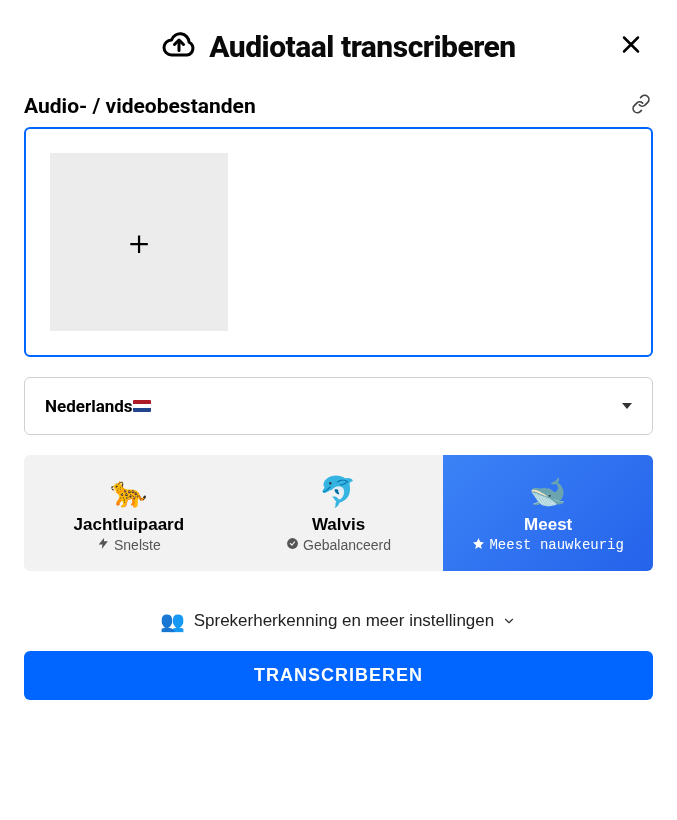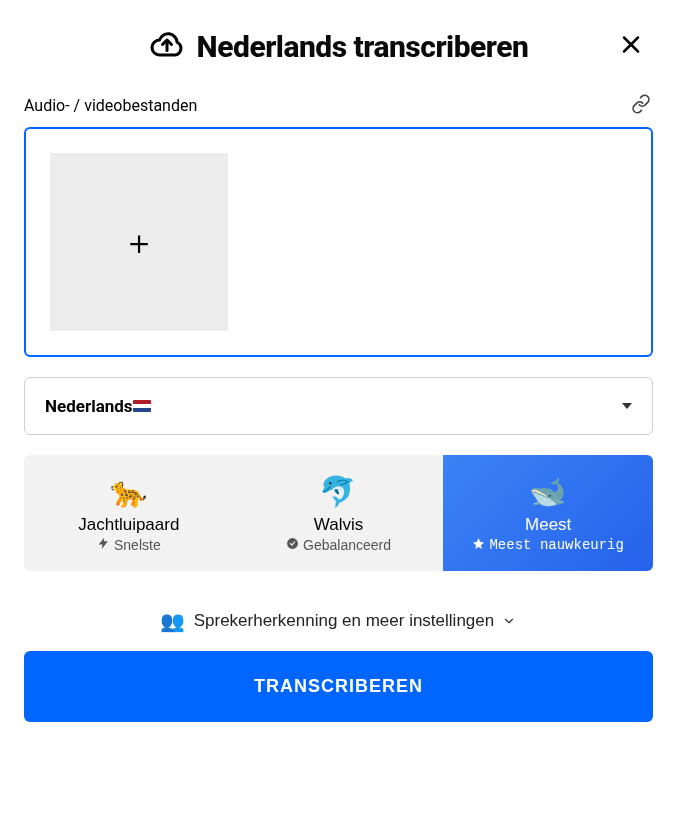--- a/index.html
+++ b/index.html
@@ -50,22 +50,22 @@
     .section {
       margin-bottom: 20px;
     }
     .section-label-row {
       display: flex;
       align-items: center;
       justify-content: space-between;
       margin-bottom: 8px;
     }
     .section-label {
-      font-size: 16px;
-      font-weight: 400;
+      font-size: 21px;
+      font-weight: 700;
       color: #000;
     }
     .link-icon-btn {
       background: none;
       border: none;
       cursor: pointer;
       padding: 2px;
     }
     .dropzone {
       border: 2px solid #0066ff;
@@ -142,21 +142,21 @@
     }
     .mode-card.selected {
       background: linear-gradient(135deg, #3b82f6 0%, #2563eb 100%);
     }
     .mode-emoji {
       font-size: 30px;
       line-height: 1.4;
     }
     .mode-name {
       font-size: 17px;
-      font-weight: 400;
+      font-weight: 700;
       color: #000;
       text-align: right;
     }
     .mode-card.selected .mode-name {
       color: #fff;
     }
     .mode-tag {
       font-size: 14px;
       color: #555;
       display: flex;
@@ -187,42 +187,42 @@
     }
     .chevron-small {
       display: inline-flex;
     }
     .submit-btn {
       width: 100%;
       background: #0066ff;
       color: #fff;
       border: none;
       border-radius: 6px;
-      padding: 25px;
+      padding: 14px;
       font-size: 18px;
       font-weight: 800;
       letter-spacing: 1px;
       cursor: pointer;
     }
   </style>
 </head>
 <body>
 
 
 
 <div class="header">
   <div class="header-title-wrap">
     <span class="cloud-icon-wrap">
       <svg width="36" height="36" viewBox="0 0 24 24" fill="none" stroke="#000" stroke-width="2" stroke-linecap="round" stroke-linejoin="round">
         <path d="M7 18a5 5 0 0 1 0-10 6 6 0 0 1 11.7 1.5A4.5 4.5 0 0 1 17.5 18H7z"></path>
         <path d="M12 15V9"></path>
         <path d="M9 11l3-3 3 3"></path>
       </svg>
     </span>
-    <h1 class="header-title">Nederlands transcriberen</h1>
+    <h1 class="header-title">Audiotaal transcriberen</h1>
   </div>
   <button class="close-btn">
     <span>
       <svg width="24" height="24" viewBox="0 0 24 24" fill="none" stroke="#000" stroke-width="2.5" stroke-linecap="round">
         <line x1="5" y1="5" x2="19" y2="19"></line>
         <line x1="19" y1="5" x2="5" y2="19"></line>
       </svg>
     </span>
   </button>
 </div>

